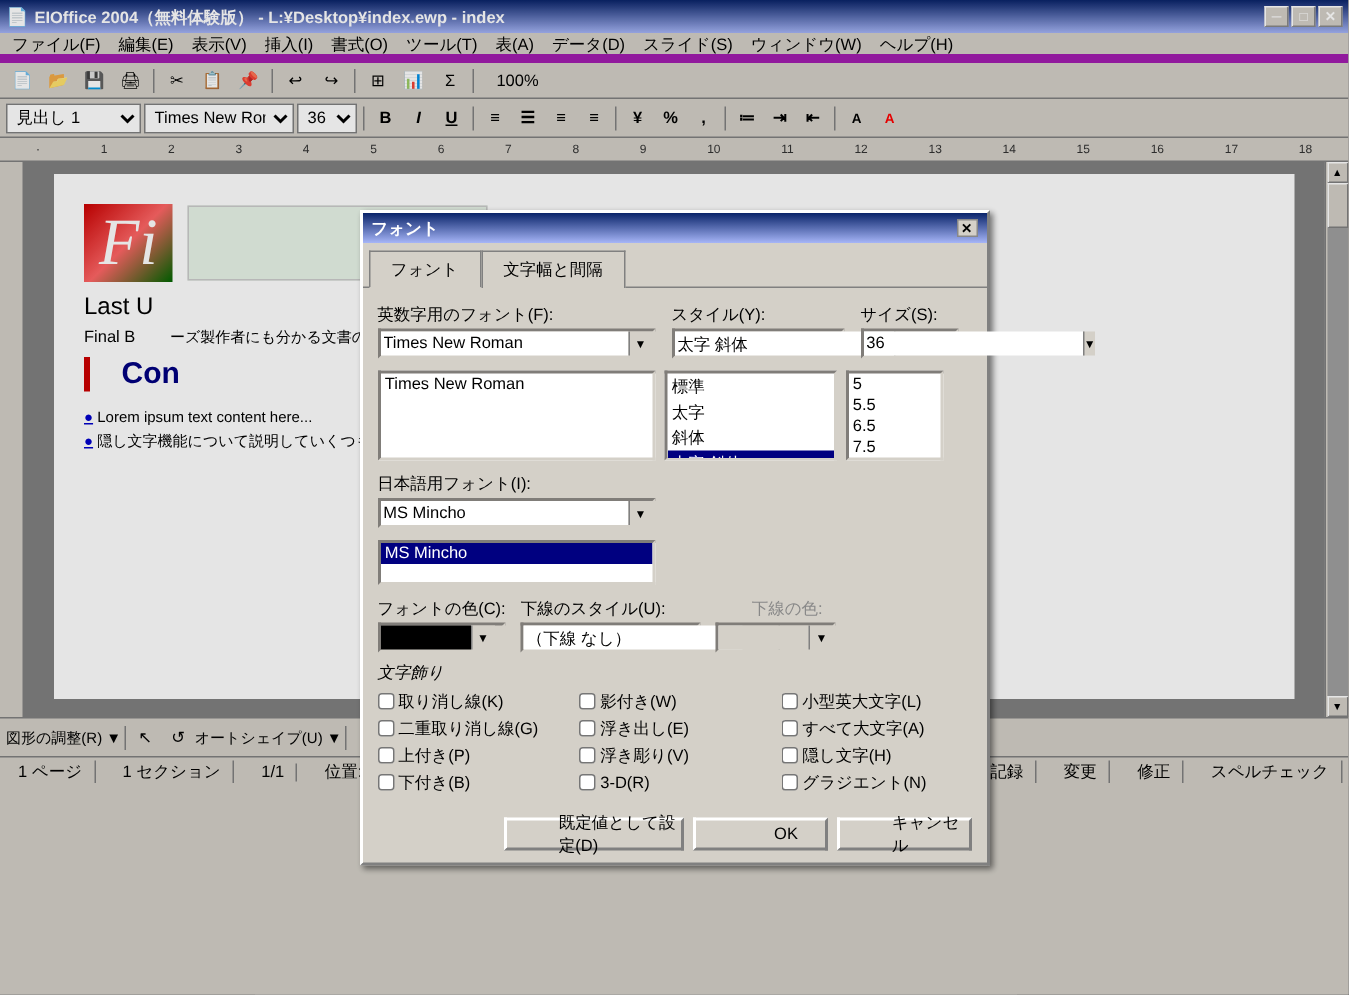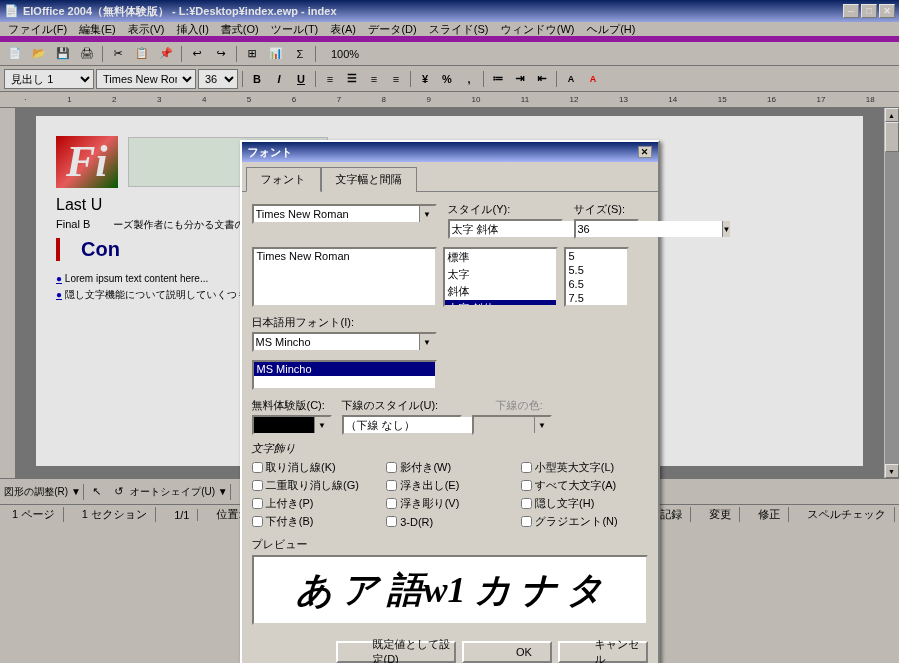--- a/index.html
+++ b/index.html
@@ -491,21 +491,21 @@
         <span>18</span>
     </div>
   </div>
 
   <div style="display:flex; height:370px; background:#808080; position:relative;">
     <div class="side-ruler"></div>
     <div class="doc-scroll-area">
       <div style="background:white; margin:8px 20px; padding:20px; min-height:350px;">
 
         <div style="display:flex; align-items:center; margin-bottom:8px;">
-          <div style="background:linear-gradient(135deg,#cc0000,#ff6666,#006600); color:white; font-size:44px; font-style:italic; font-weight:bold; font-family:serif; padding:4px 10px; line-height:1;">Fi</div>
+          <div style="background:linear-gradient(135deg,#cc0000,#ff6666,#006600); color:white; font-size:44px; font-style:italic; font-weight:normal; font-family:serif; padding:4px 10px; line-height:1;">Fi</div>
           <div style="width:200px; height:50px; background:#e8f4e8; border:1px solid #ccc; margin-left:10px;"></div>
         </div>
         <div style="font-size:16px; margin-bottom:4px;">Last U</div>
         <div style="font-size:11px; margin-bottom:6px;">
           <span>Final B</span>
           <span style="font-size:10px; margin-left:20px;">ーズ製作者にも分かる文書の公開を行</span>
         </div>
         <div style="font-size:20px; font-weight:bold; color:#000080; border-left:4px solid #cc0000; padding-left:21px;">Con</div>
         <div style="margin-top:10px; font-size:10px; line-height:1.6;">
           <span style="color:#0000cc; text-decoration:underline;">●</span> Lorem ipsum text content here...<br>
@@ -566,20 +566,21 @@
       <div class="dialog-tabs">
         <div class="dialog-tab active">フォント</div>
         <div class="dialog-tab">文字幅と間隔</div>
       </div>
 
       <div class="dialog-content">
 
         <div class="font-top-row">
 
           <div class="font-col-name">
+            <div class="form-label">英数字用のフォント(F):</div>
             <div class="combo-box" style="width:185px; margin-top:2px;">
               <input class="combo-input" value="Times New Roman" style="">
               <div class="combo-btn">▼</div>
             </div>
           </div>
 
           <div class="font-col-style">
             <div class="form-label">スタイル(Y):</div>
             <div class="combo-box" style="width:115px; margin-top:2px;">
               <input class="combo-input" value="太字 斜体" style="">
@@ -634,21 +635,21 @@
         </div>
 
         <div style="margin-bottom:8px;">
           <div class="listbox" style="height:30px; width:185px;">
             <div class="listbox-item selected-dark">MS Mincho</div>
           </div>
         </div>
 
         <div style="display:flex; gap:10px; margin-bottom:6px; align-items:flex-end;">
           <div>
-            <div class="form-label">無料体験版(C):</div>
+            <div class="form-label">フォントの色(C):</div>
             <div class="color-swatch-container" style="margin-top:2px;">
               <div class="color-swatch"></div>
               <div class="color-btn">▼</div>
             </div>
           </div>
           <div>
             <div class="form-label">下線のスタイル(U):</div>
             <div class="underline-combo" style="margin-top:2px;gap:24px;">
               <input class="underline-input" value="（下線 なし）" style="">
               <div class="combo-btn">▼</div>
@@ -709,26 +710,20 @@
           <div class="checkbox-item">
             <input type="checkbox" style="">
             <span>3-D(R)</span>
           </div>
           <div class="checkbox-item">
             <input type="checkbox" style="">
             <span>グラジエント(N)</span>
           </div>
         </div>
 
-        <div style="margin-top:8px;">
-          <div class="form-label" style="margin-bottom:3px;">プレビュー</div>
-          <div class="preview-box">
-            <span class="preview-text">あ ア 語w1 カ ナ タ</span>
-          </div>
-        </div>
       </div>
 
       <div class="dialog-buttons">
         <div class="dialog-btn dialog-btn-default">既定値として設定(D)</div>
         <div class="dialog-btn">OK</div>
         <div class="dialog-btn">キャンセル</div>
       </div>
     </div>
   </div>
 </div>

